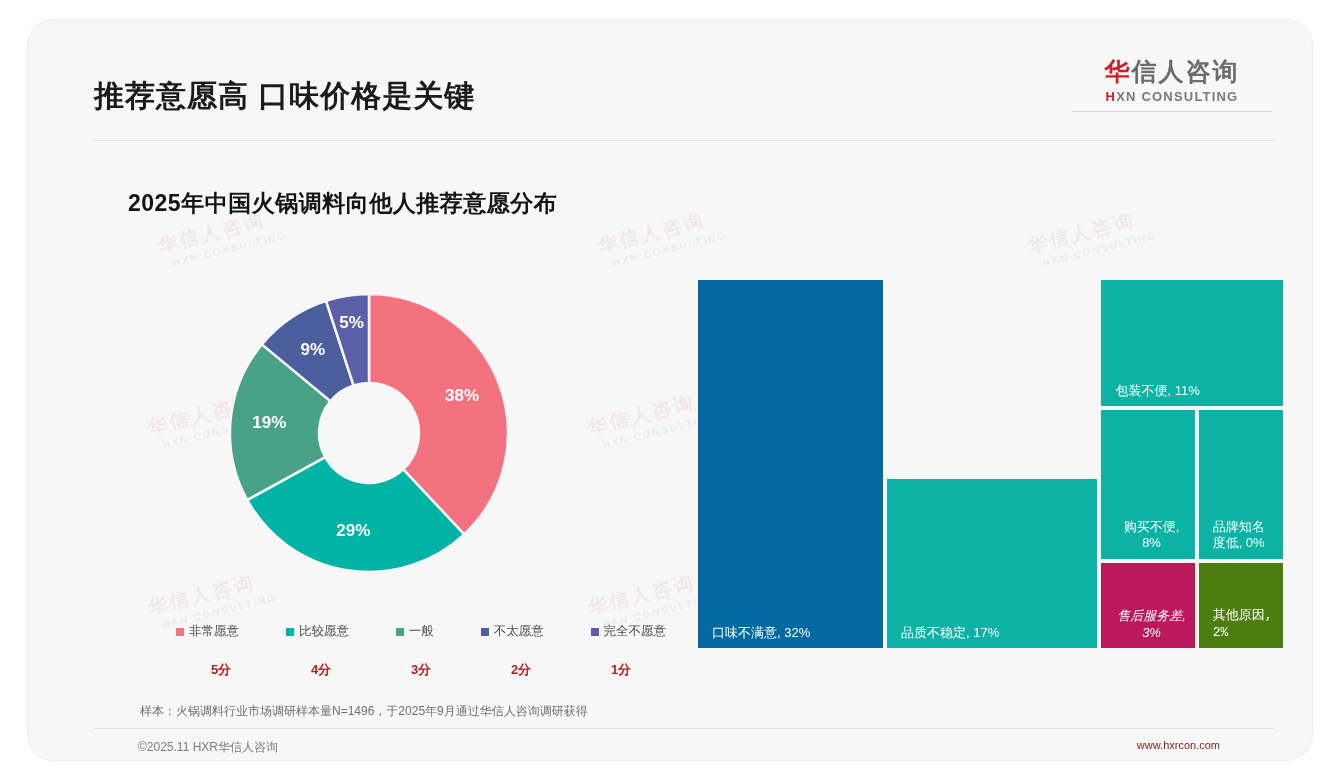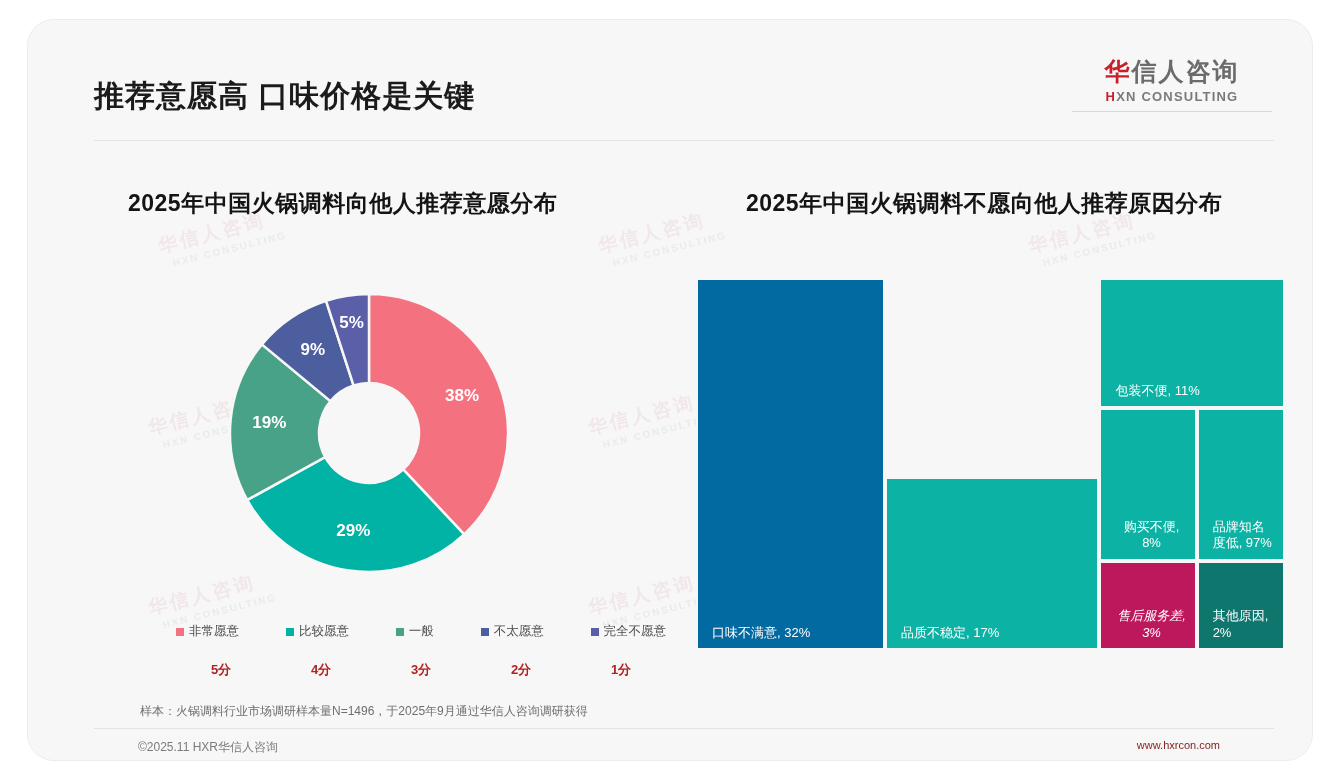--- a/index.html
+++ b/index.html
@@ -272,21 +272,20 @@
     <div class="page-title">推荐意愿高 口味价格是关键</div>
 
     <div class="logo">
       <div class="logo-cn"><span class="accent">华</span><span>信人咨询</span></div>
       <div class="logo-en"><span class="accent">H</span><span>XN CONSULTING</span></div>
       <div class="logo-rule"></div>
     </div>
     <div class="header-rule"></div>
 
     <div class="panel-title" id="left-title">2025年中国火锅调料向他人推荐意愿分布</div>
-    <div class="panel-title" id="right-title">2025年中国火锅调料不愿向他人推荐原因分布</div>
 
     <div id="donut-wrap">
       <svg width="350" height="330" viewBox="0 0 350 330">
         <g id="donut-slices">
             <path d="M 175 26 A 139 139 0 0 1 270.1520477240877 266.3266392115762 L 209.22735529643444 201.44843137107057 A 50 50 0 0 0 175 115 Z" fill="#F4717F" stroke="#f7f7f7" stroke-width="2.5"></path>
             <path d="M 270.1520477240877 266.3266392115762 A 139 139 0 0 1 53.193371473903 231.96376070013847 L 131.18466599780683 189.0876837050858 A 50 50 0 0 0 209.22735529643444 201.44843137107057 Z" fill="#00B3A4" stroke="#f7f7f7" stroke-width="2.5"></path>
             <path d="M 53.193371473903 231.96376070013847 A 139 139 0 0 1 67.8986592541653 76.39806542493214 L 136.47433786121053 133.12880051256553 A 50 50 0 0 0 131.18466599780683 189.0876837050858 Z" fill="#47A287" stroke="#f7f7f7" stroke-width="2.5"></path>
             <path d="M 67.8986592541653 76.39806542493214 A 139 139 0 0 1 132.04663778188228 32.80314423497367 L 159.54915028125262 117.44717418524232 A 50 50 0 0 0 136.47433786121053 133.12880051256553 Z" fill="#4C5E9E" stroke="#f7f7f7" stroke-width="2.5"></path>
             <path d="M 132.04663778188228 32.80314423497367 A 139 139 0 0 1 174.99999999999997 26 L 175 115 A 50 50 0 0 0 159.54915028125262 117.44717418524232 Z" fill="#5A5FA8" stroke="#f7f7f7" stroke-width="2.5"></path>
           </g>
@@ -338,26 +337,26 @@
         <div class="tile" style="left: 189.069px; top: 199.02px; width: 214.396px; height: 172.98px; background: rgb(12, 179, 164);">
           <div class="tile-label">品质不稳定, 17%</div>
         </div>
         <div class="tile" style="left: 403.465px; top: 0px; width: 185.535px; height: 130.2px; background: rgb(12, 179, 164);">
           <div class="tile-label">包装不便, 11%</div>
         </div>
         <div class="tile center" style="left: 403.465px; top: 130.2px; width: 97.185px; height: 152.52px; background: rgb(12, 179, 164);">
           <div class="tile-label">购买不便, 8%</div>
         </div>
         <div class="tile" style="left: 500.65px; top: 130.2px; width: 88.35px; height: 152.52px; background: rgb(12, 179, 164);">
-          <div class="tile-label">品牌知名度低, 97%</div>
+          <div class="tile-label">品牌知名度低, 0%</div>
         </div>
         <div class="tile center" style="left: 403.465px; top: 282.72px; width: 97.185px; height: 89.28px; background: #be185d; font-style: italic;">
           <div class="tile-label">售后服务差, 3%</div>
         </div>
-        <div class="tile" style="left: 500.65px; top: 282.72px; width: 88.35px; height: 89.28px; background: #0f766e;">
+        <div class="tile" style="left: 500.65px; top: 282.72px; width: 88.35px; height: 89.28px; background: #4d7c0f; font-family: Liberation Mono, monospace;">
           <div class="tile-label">其他原因, 2%</div>
         </div>
       </div>
 
     <div id="footnote">样本：火锅调料行业市场调研样本量N=1496，于2025年9月通过华信人咨询调研获得</div>
     <div id="footer-rule"></div>
     <div id="footer-left">©2025.11 HXR华信人咨询</div>
     <div id="footer-right">www.hxrcon.com</div>
 
   </div>

